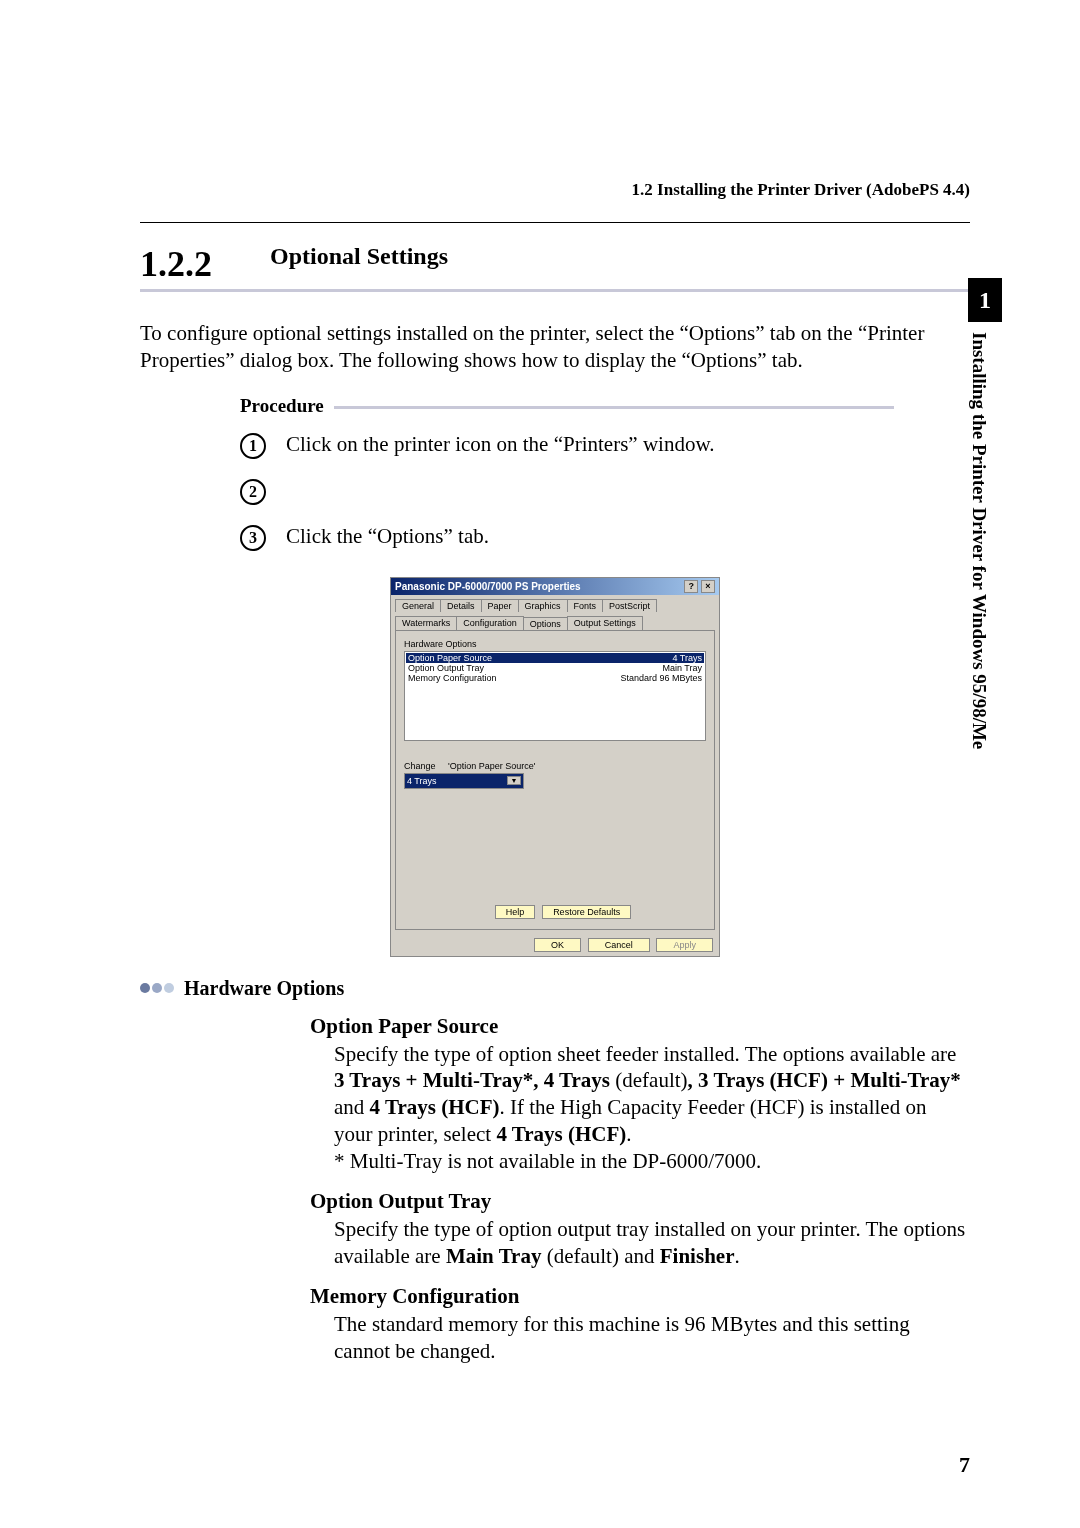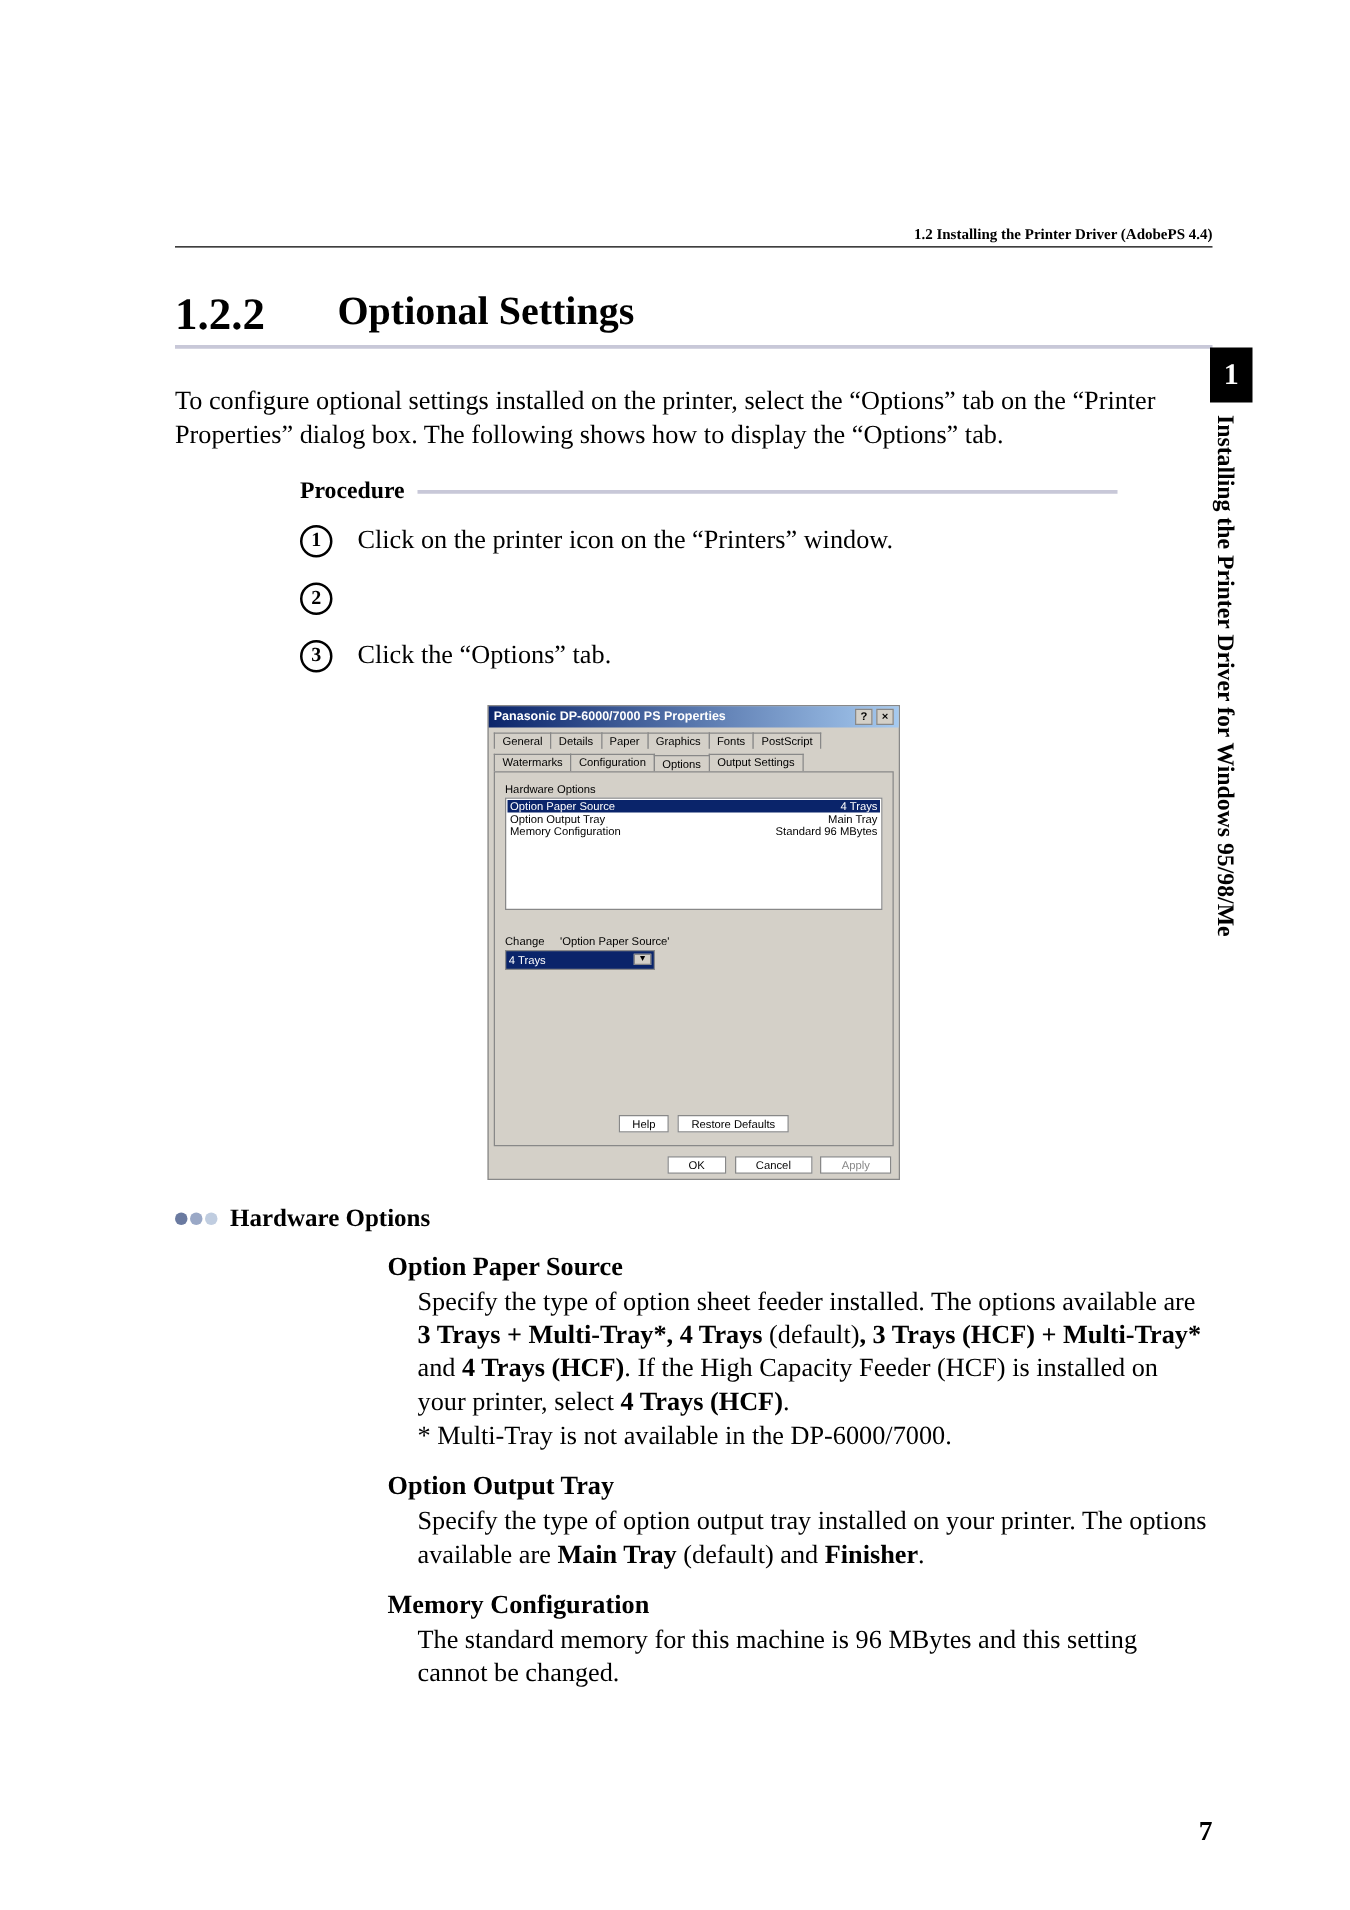--- a/index.html
+++ b/index.html
@@ -13,40 +13,40 @@
     width: 1080px;
     height: 1528px;
     position: relative;
     color: #000;
   }
   .page {
     padding: 180px 110px 60px 140px;
     position: relative;
   }
   .header-line {
-    font-size: 12px;
+    font-size: 17px;
     font-weight: bold;
     text-align: right;
     border-bottom: 1px solid #000;
-    padding-bottom: 2px;
-    margin-bottom: 32px;
+    padding-bottom: 22px;
+    margin-bottom: 20px;
   }
   .section-title-row {
     display: flex;
     margin-bottom: 28px;
     border-bottom: 3px solid #c8c8d8;
     padding-bottom: 4px;
   }
   .section-num {
     font-size: 36px;
     font-weight: bold;
     width: 130px;
   }
   .section-title {
-    font-size: 32px;
+    font-size: 24px;
     font-weight: bold;
   }
   .intro-text {
     font-size: 21px;
     margin-bottom: 20px;
     line-height: 1.3;
   }
   .procedure-label {
     font-size: 19px;
     font-weight: bold;
@@ -189,21 +189,21 @@
     font-size: 7px;
   }
   .dlg-btn-row {
     position: absolute;
     bottom: 10px;
     width: 100%;
     text-align: center;
   }
   .dlg-btn {
     display: inline-block;
-    background: #ffffff;
+    background: #fef9c3;
     border: 1px solid #888;
     padding: 1px 10px;
     font-size: 9px;
     margin: 0 2px;
   }
   .dlg-footer {
     text-align: right;
     padding: 4px;
   }
   .dlg-footer .dlg-btn {

